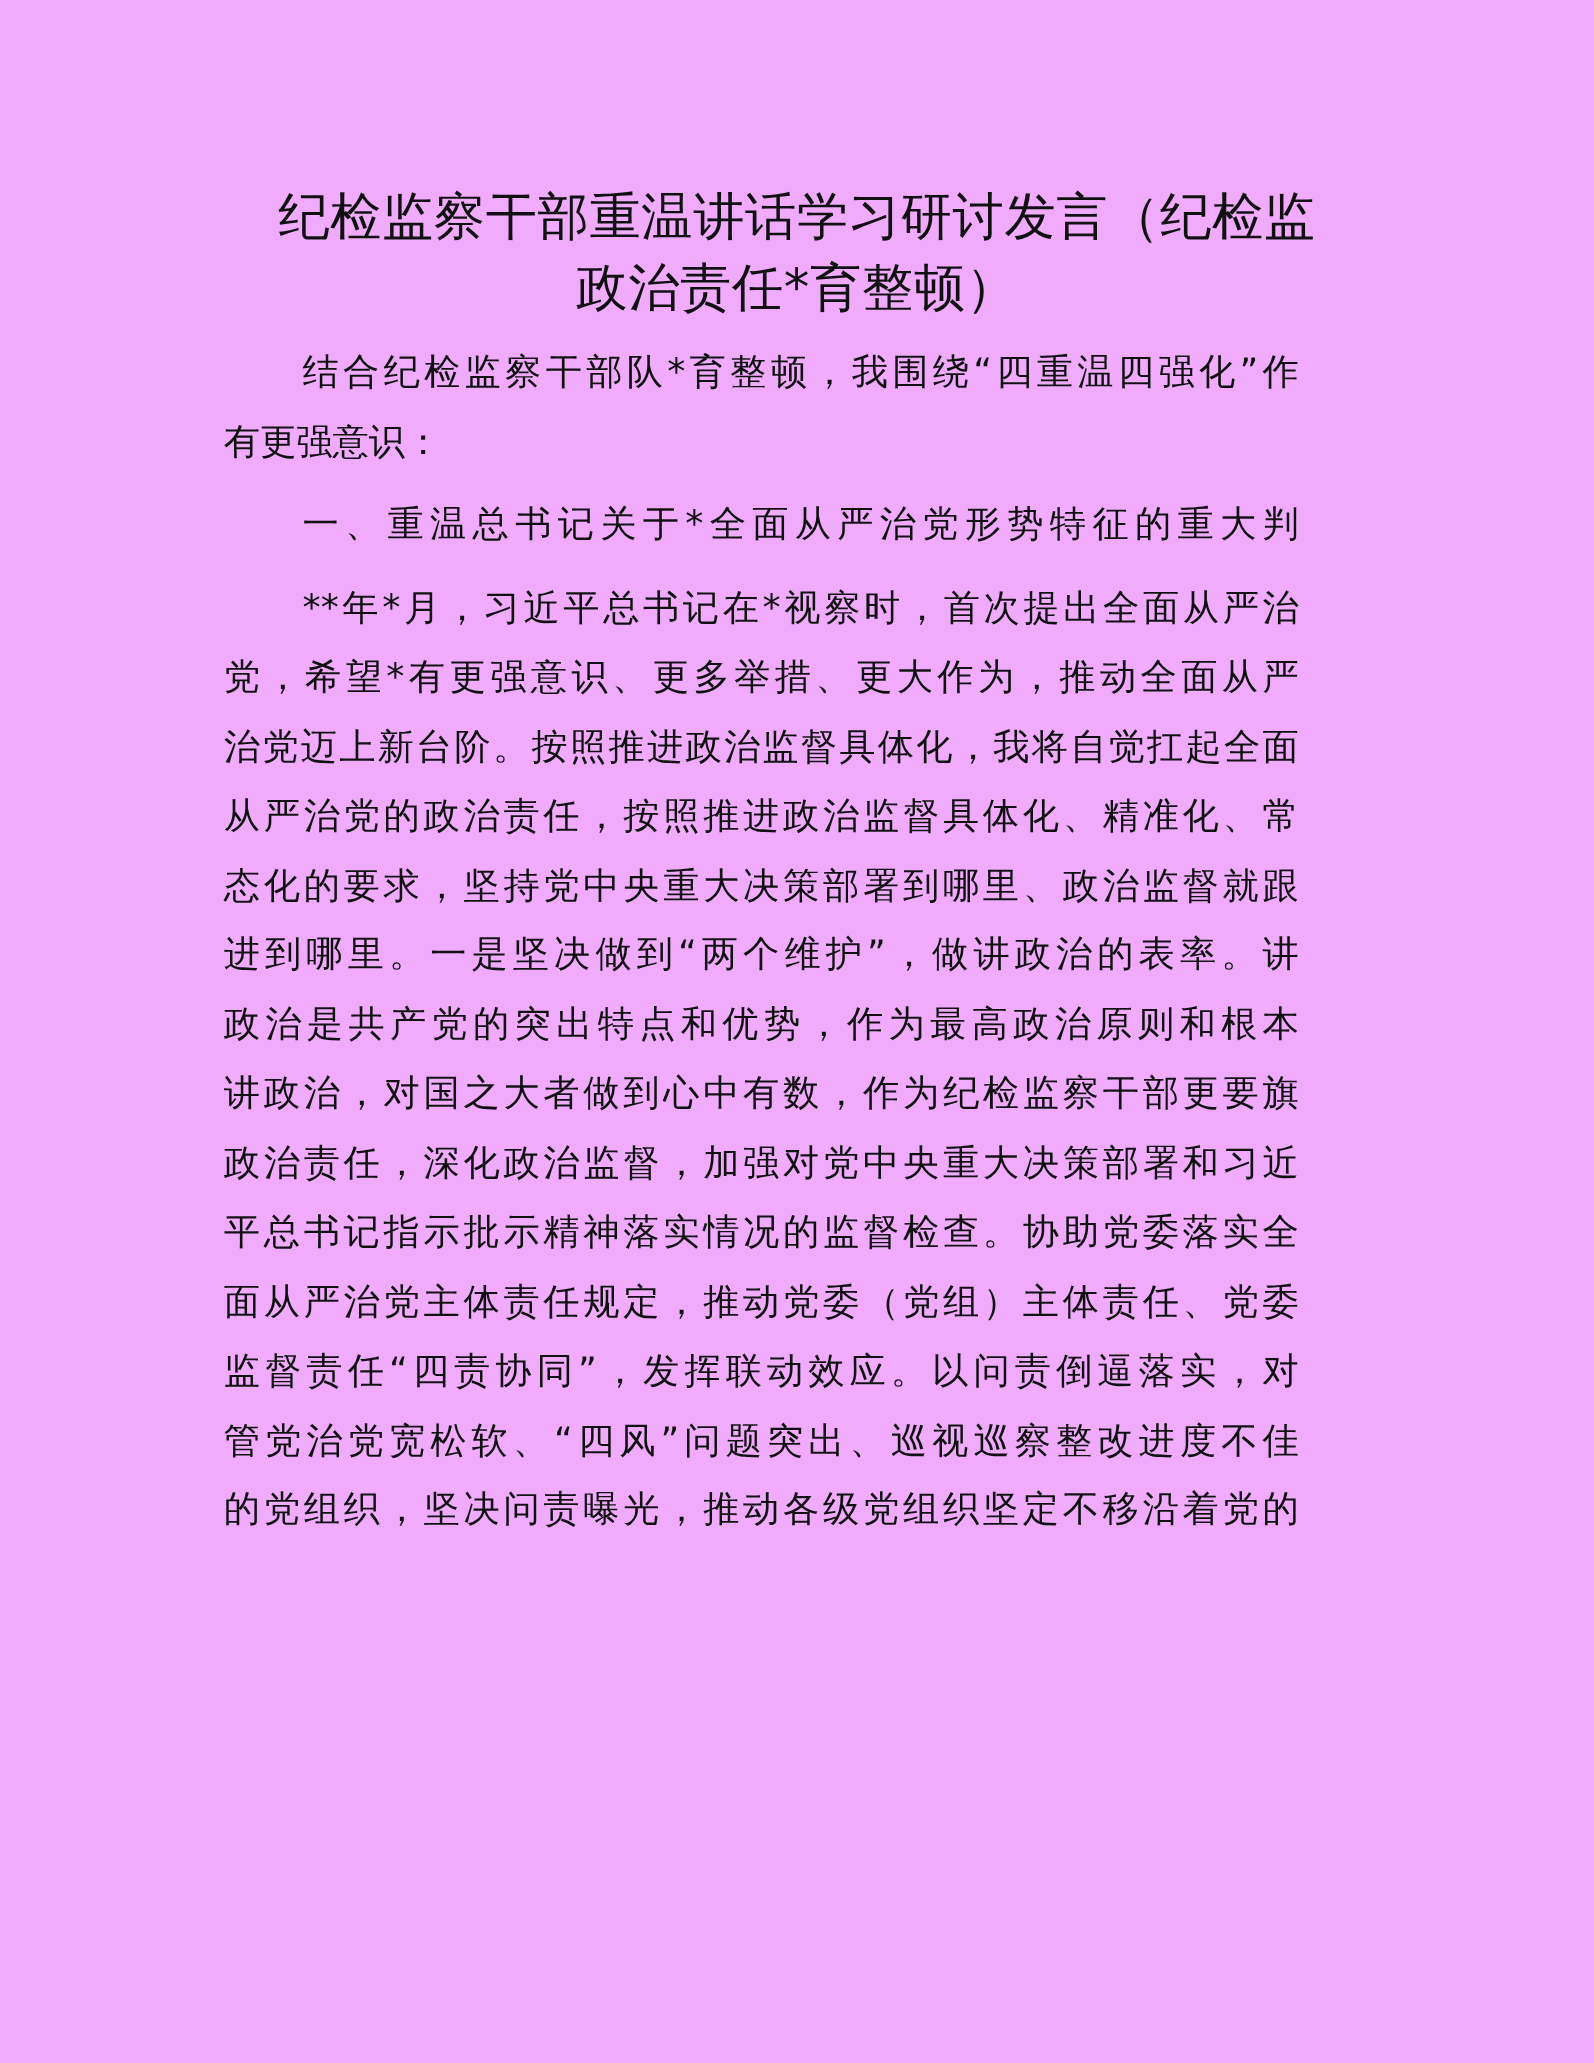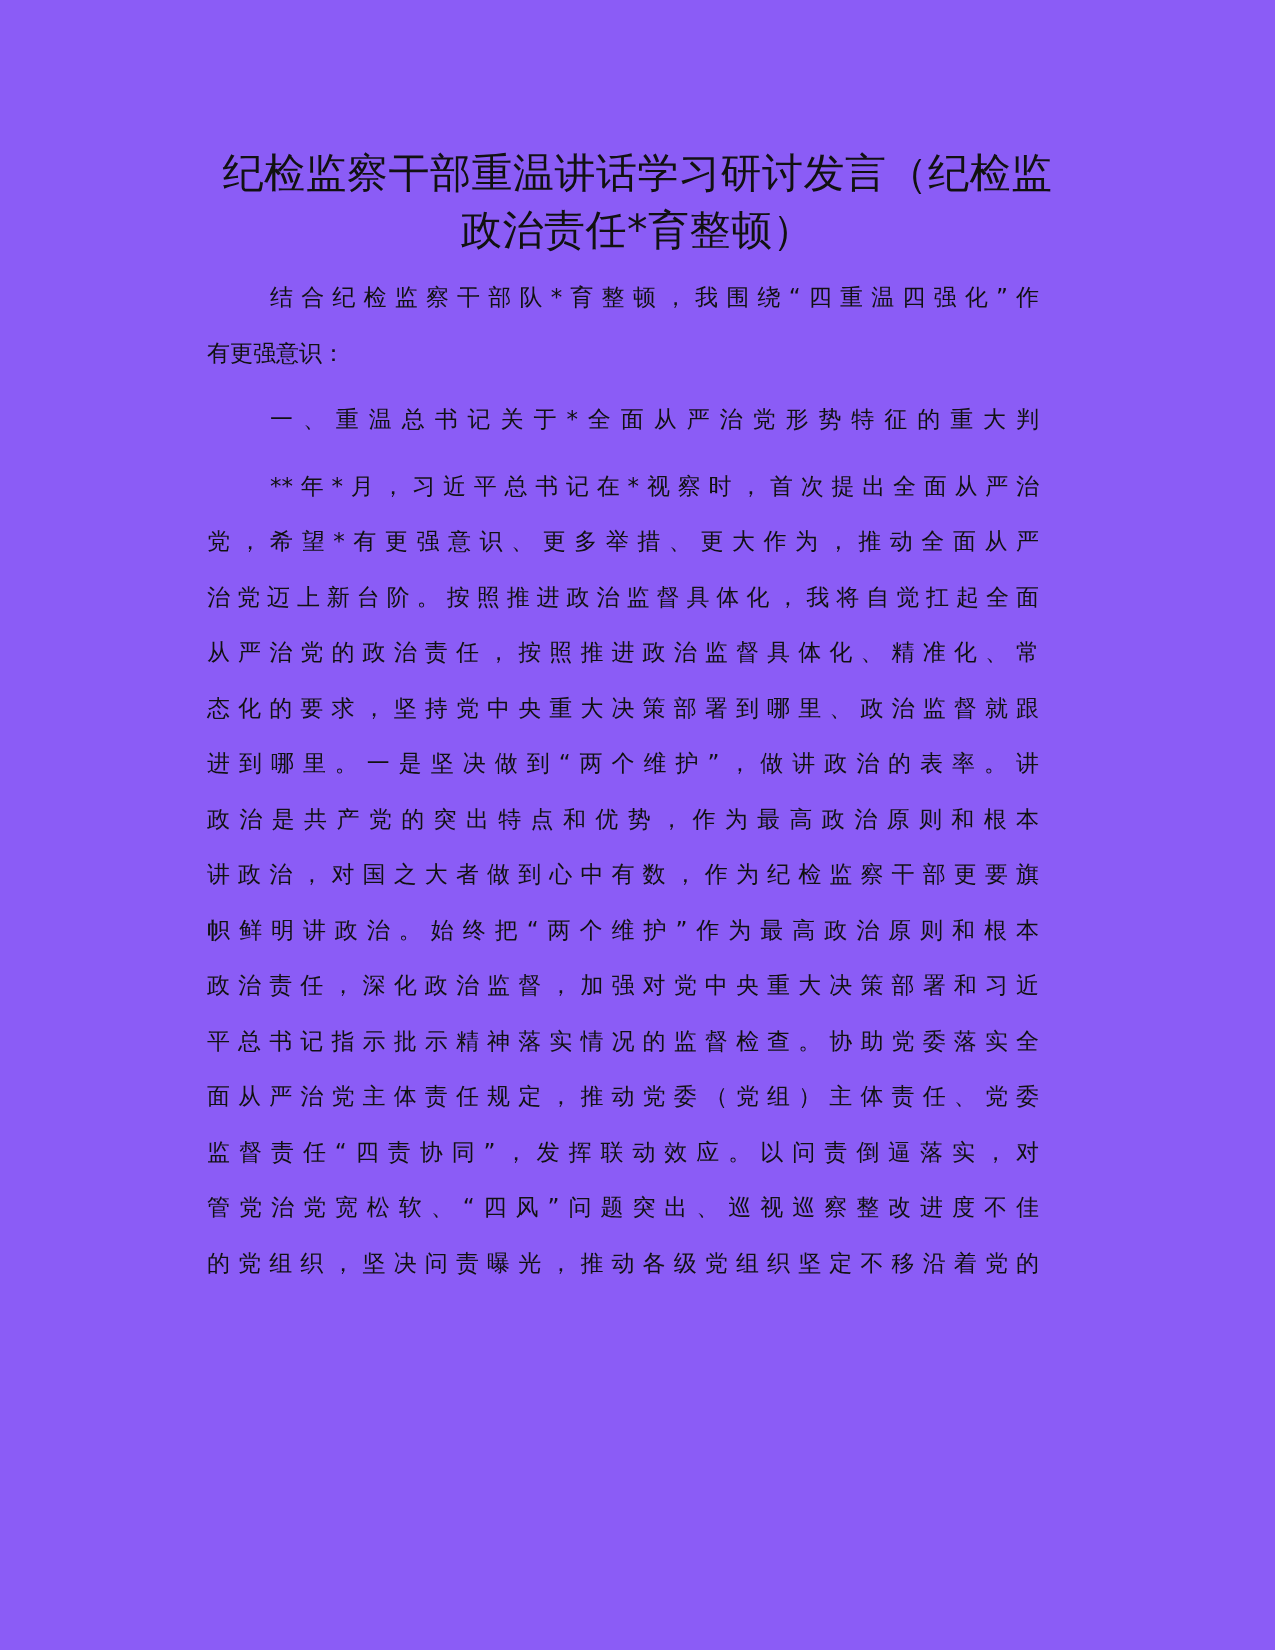--- a/index.html
+++ b/index.html
@@ -14,21 +14,21 @@
       overflow: hidden;
       font-family: "DejaVu Sans", "Liberation Sans", sans-serif;
       color: #111111;
     }
     .page {
       position: absolute;
       left: 0;
       top: 0;
       width: 1275px;
       height: 1650px;
-      background: #8b5cf6;
+      background: #f0abfc;
     }
     .title {
       position: absolute;
       left: 150px;
       width: 975px;
       top: 145px;
       text-align: center;
       font-size: 41px;
       line-height: 57px;
       letter-spacing: 0.5px;
@@ -41,26 +41,25 @@
     }
     .body {
       position: absolute;
       left: 179px;
       width: 860px;
       top: 270px;
     }
     .line {
       display: block;
       white-space: nowrap;
-      font-size: 23px;
+      font-size: 29px;
       height: 55.5px;
       line-height: 55.5px;
       text-align: justify;
       text-align-last: justify;
-      margin-left: 28px;
     }
     .line.indent {
       padding-left: 63px;
     }
     .line.last {
       text-align-last: left;
     }
     .para-gap {
       display: block;
       height: 11px;
@@ -93,21 +92,20 @@
 
     <div>
       <span class="line indent">**年*月，习近平总书记在*视察时，首次提出全面从严治</span>
       <span class="line">党，希望*有更强意识、更多举措、更大作为，推动全面从严</span>
       <span class="line">治党迈上新台阶。按照推进政治监督具体化，我将自觉扛起全面</span>
       <span class="line">从严治党的政治责任，按照推进政治监督具体化、精准化、常</span>
       <span class="line">态化的要求，坚持党中央重大决策部署到哪里、政治监督就跟</span>
       <span class="line">进到哪里。一是坚决做到“两个维护”，做讲政治的表率。讲</span>
       <span class="line">政治是共产党的突出特点和优势，作为最高政治原则和根本</span>
       <span class="line">讲政治，对国之大者做到心中有数，作为纪检监察干部更要旗</span>
-      <span class="line">帜鲜明讲政治。始终把“两个维护”作为最高政治原则和根本</span>
       <span class="line">政治责任，深化政治监督，加强对党中央重大决策部署和习近</span>
       <span class="line">平总书记指示批示精神落实情况的监督检查。协助党委落实全</span>
       <span class="line">面从严治党主体责任规定，推动党委（党组）主体责任、党委</span>
       <span class="line">监督责任“四责协同”，发挥联动效应。以问责倒逼落实，对</span>
       <span class="line">管党治党宽松软、“四风”问题突出、巡视巡察整改进度不佳</span>
       <span class="line">的党组织，坚决问责曝光，推动各级党组织坚定不移沿着党的</span>
     </div>
 
   </div>
 </div>

